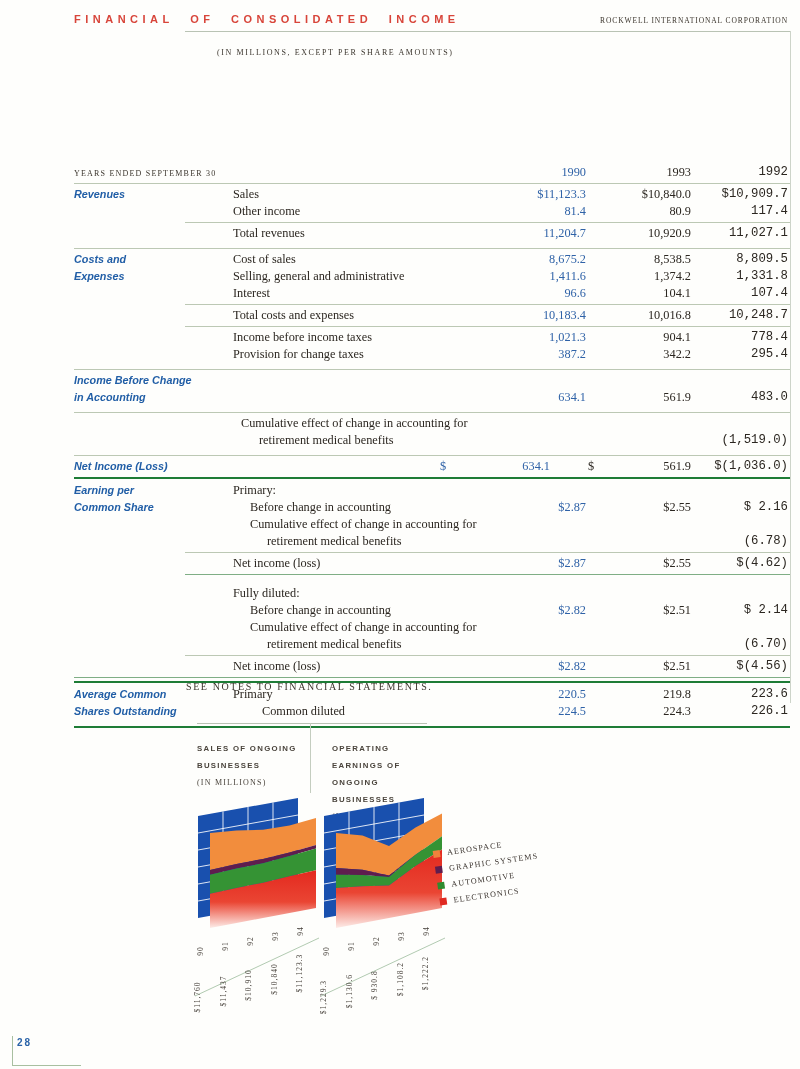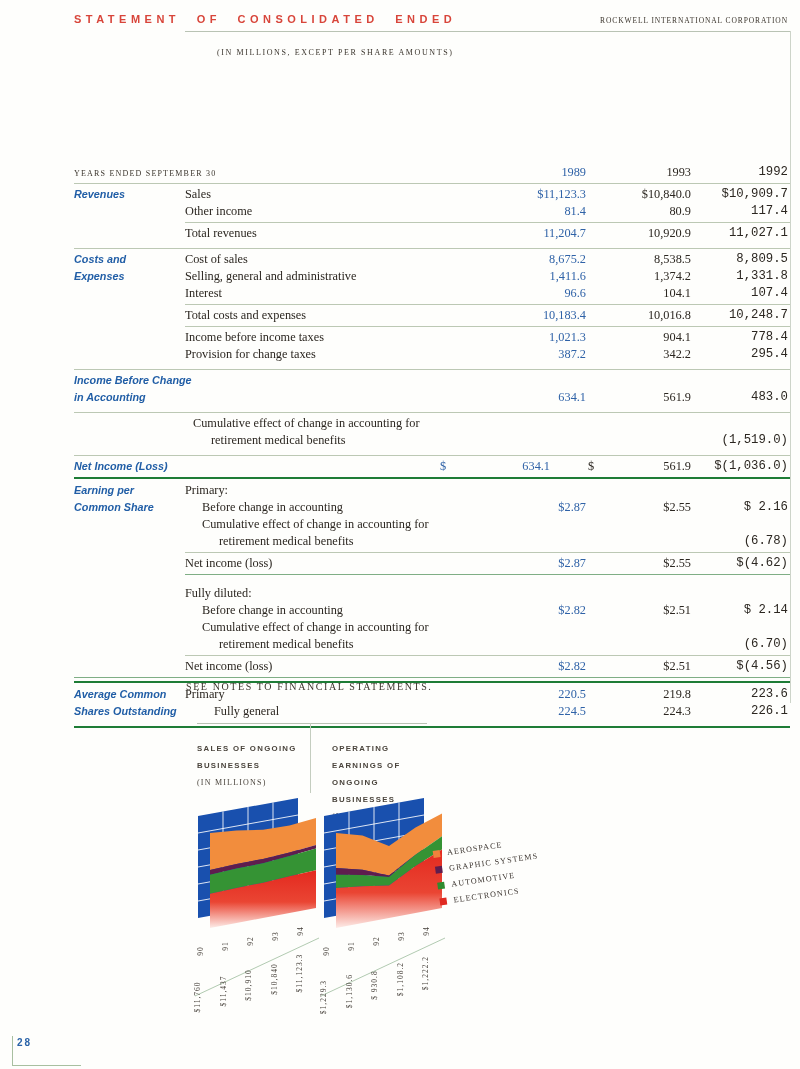--- a/index.html
+++ b/index.html
@@ -12,21 +12,21 @@
   .corp{position:absolute;right:12px;top:16px;font-size:7.5px;letter-spacing:0.9px;color:#3a342c;}
   .rule-top{position:absolute;left:185px;top:31px;width:605px;height:0;border-top:1px solid #b9c3b4;}
   .rule-right{position:absolute;left:790px;top:31px;width:0;height:672px;border-left:1px solid #cdd4c9;}
   .subtitle{position:absolute;left:186px;top:48px;font-size:8px;letter-spacing:1.6px;color:#3a342c;padding-left:31px;}
 
   
   .fintable{position:absolute;left:74px;top:164px;width:716px;}
   .trow{display:flex;height:17px;line-height:17px;font-size:12.3px;}
   .lbl{width:111px;font-family:"Liberation Sans",sans-serif;font-weight:bold;font-style:italic;
        font-size:10.8px;color:#215ea6;line-height:17px;}
-  .desc{flex:1;}
+  .desc{flex:1;margin-left:48px;}
   .i1{padding-left:8px;} .i2{padding-left:17px;} .i3{padding-left:26px;} .i4{padding-left:34px;}
   .val{text-align:right;padding-right:2px;}
   .v1{width:110px;color:#2f62a7;} .v2{width:103px;} .v3{width:95px;font-family:Liberation Mono, monospace;}
   .hdrsmall{flex:1;font-size:8px;letter-spacing:1.2px;color:#3a342c;line-height:20px;}
   .hdr .v1{color:#2f62a7;}
   .rule{border-top:1px solid #bcc8b4;margin:2px 0;}
   .rule.rd{margin-left:111px;}
   .rule.med{border-top:1.5px solid #7fae85;}
   .rule.dark{border-top:2.5px solid #1e7c36;margin:2px 0 3px 0;}
   .rule.dbl{height:3px;border-top:1.5px solid #7fae85;border-bottom:2px solid #1e7c36;margin:2px 0 3px 0;}
@@ -62,31 +62,31 @@
   .pnum{position:absolute;left:17px;top:1037px;font-family:"Liberation Sans",sans-serif;
         font-weight:bold;font-size:10px;letter-spacing:2px;color:#2a63a8;}
   .pbracket{position:absolute;left:12px;top:1036px;width:68px;height:29px;
             border-left:1px solid #a8bfa0;border-bottom:1px solid #a8bfa0;}
 </style>
 </head>
 <body>
 
 <div class="page">
 
-  <div class="doc-title">STATEMENT OF CONSOLIDATED ENDED</div>
+  <div class="doc-title">FINANCIAL OF CONSOLIDATED INCOME</div>
   <div class="corp">ROCKWELL INTERNATIONAL CORPORATION</div>
   <div class="rule-top"></div>
   <div class="rule-right"></div>
   <div class="subtitle">(IN MILLIONS, EXCEPT PER SHARE AMOUNTS)</div>
 
   <div class="fintable">
 
     <div class="trow hdr">
       <div class="hdrsmall">YEARS ENDED SEPTEMBER 30</div>
-      <div class="val v1">1989</div>
+      <div class="val v1">1990</div>
       <div class="val v2">1993</div>
       <div class="val v3">1992</div>
     </div>
     <div class="rule"></div>
 
     <div class="trow">
       <div class="lbl">Revenues</div>
       <div class="desc">Sales</div>
       <div class="val v1">$11,123.3</div>
       <div class="val v2">$10,840.0</div>
@@ -265,21 +265,21 @@
 
     <div class="trow">
       <div class="lbl">Average Common</div>
       <div class="desc">Primary</div>
       <div class="val v1">220.5</div>
       <div class="val v2">219.8</div>
       <div class="val v3">223.6</div>
     </div>
     <div class="trow">
       <div class="lbl" style="width:140px">Shares Outstanding</div>
-      <div class="desc">Fully general</div>
+      <div class="desc">Common diluted</div>
       <div class="val v1">224.5</div>
       <div class="val v2">224.3</div>
       <div class="val v3">226.1</div>
     </div>
     <div class="gapS"></div>
     <div class="rule dark"></div>
   </div>
 
   <div class="footnote">SEE NOTES TO FINANCIAL STATEMENTS.</div>
 

